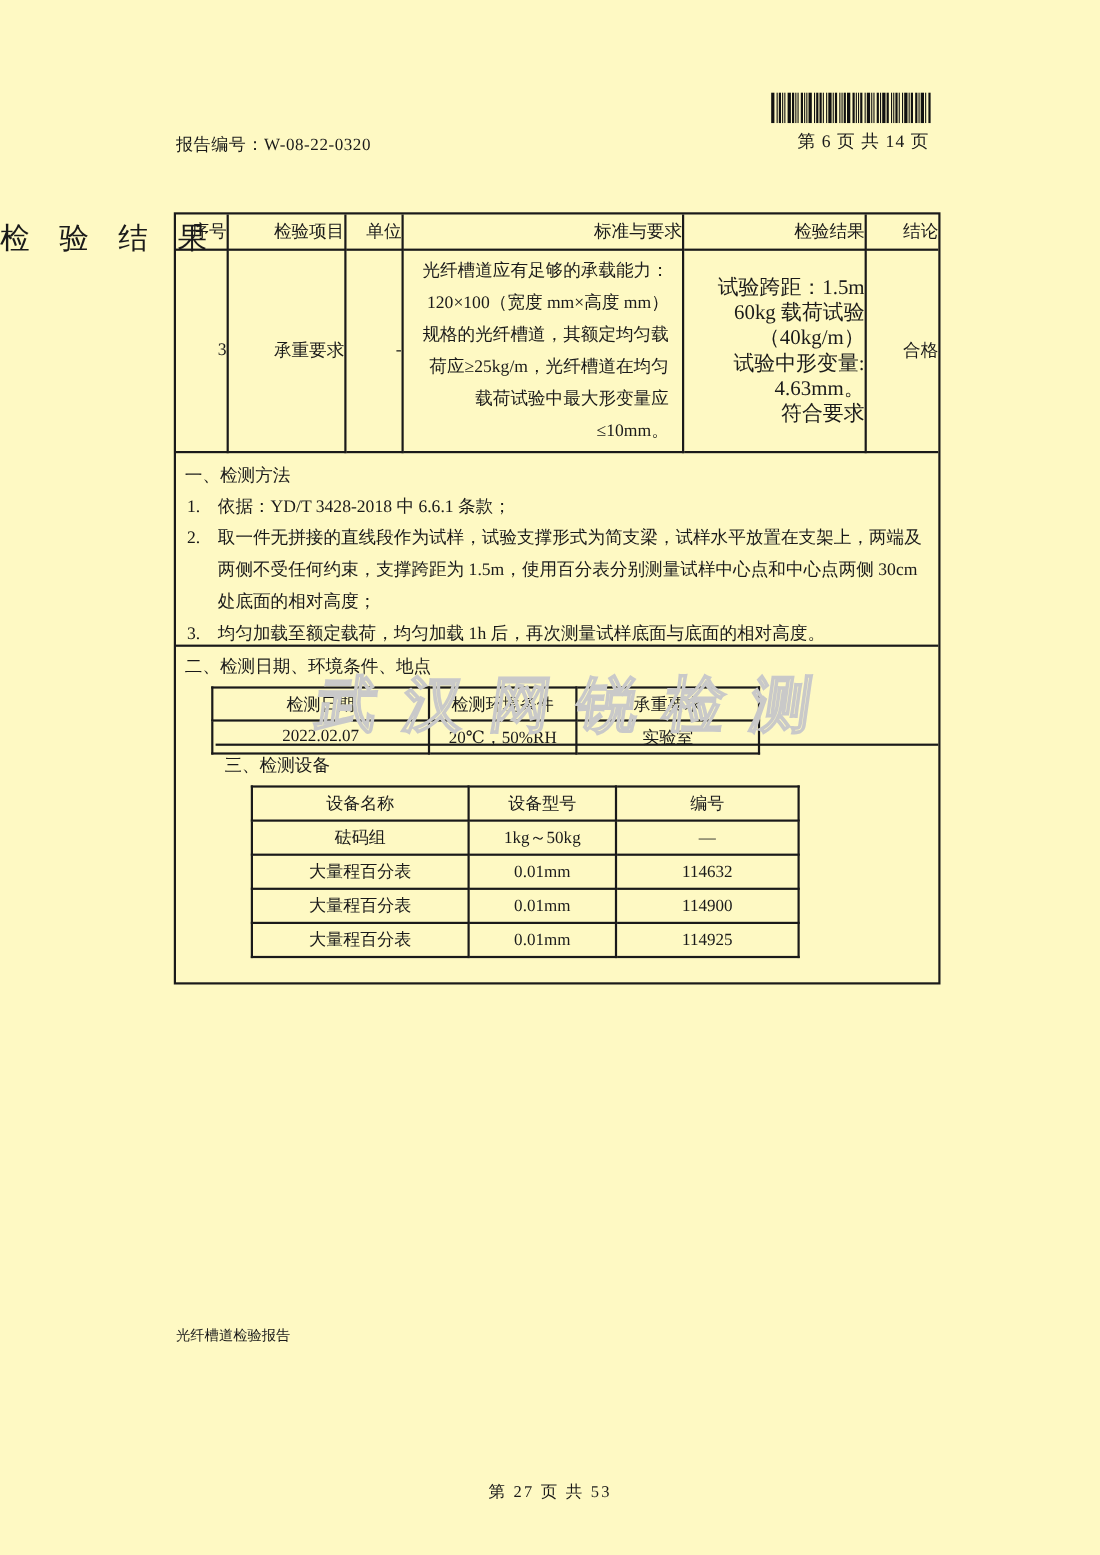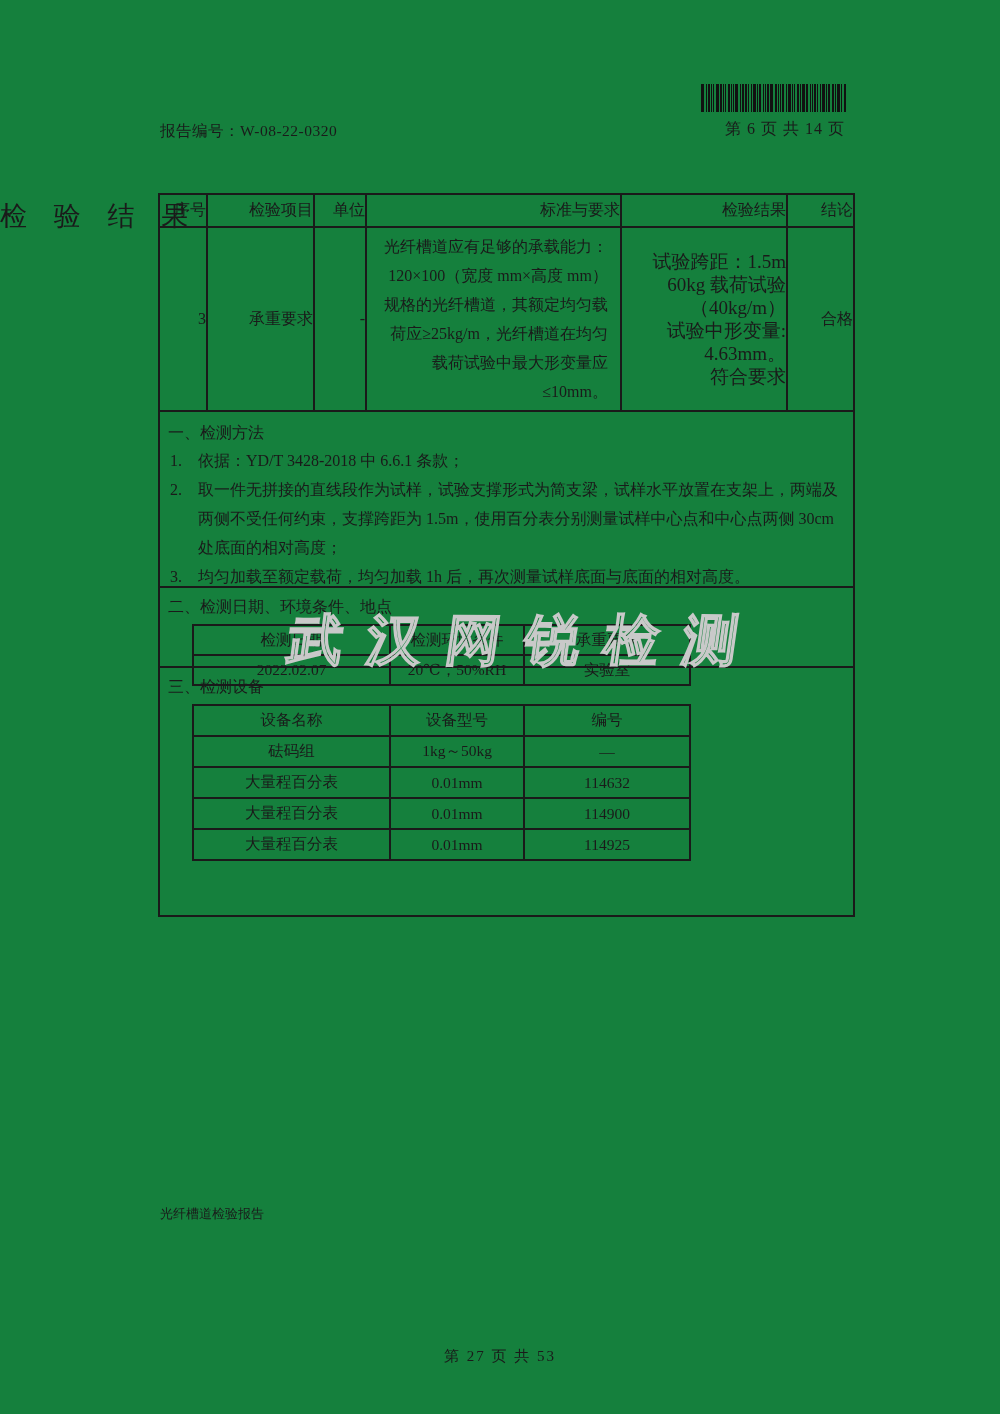--- a/index.html
+++ b/index.html
@@ -1,21 +1,21 @@
 <!DOCTYPE html>
 <html><head>
 <meta charset="utf-8">
 <style>
   * { margin:0; padding:0; box-sizing:border-box; }
   html,body { background:#777; }
   .page {
     position:relative;
     width:1000px; height:1414px;
     margin:0 auto;
-    background:#15803d;
+    background:#fef9c3;
     font-family:"Liberation Serif","DejaVu Serif",serif;
     color:#1a1a1a;
     overflow:hidden;
   }
 
   
   .report-no { position:absolute; left:160px; top:121px; font-size:15.5px; letter-spacing:.5px; }
   .barcode {
     position:absolute; left:701px; top:84px;
     width:168px; height:28px;
@@ -47,22 +47,22 @@
   .result-cell div { line-height:23px; font-size:19px; }
 
   
   .section { padding:8px 8px 0 8px; }
   .section-heading { font-size:16px; line-height:26px; }
   .section-method { height:174px; }
   .method-item { display:flex; font-size:16px; line-height:29px; }
   .method-item .num { width:30px; flex:none; padding-left:2px; }
   .method-item .txt { flex:1; }
 
-  .section-cond  { height:80px;  border-top:2px solid #1a1a1a; padding-top:6px; }
-  .section-equip { height:249px; border-top:2px solid #1a1a1a; padding-top:6px; }
+  .section-cond  { height:90px;  border-top:2px solid #1a1a1a; padding-top:6px; }
+  .section-equip { height:217px; border-top:2px solid #1a1a1a; padding-top:6px;margin-left:36px; }
 
   .inner-table { border-collapse:collapse; table-layout:fixed; margin:4px 0 0 24px; width:497px; }
   .inner-table th, .inner-table td {
     border:2px solid #1a1a1a; text-align:center; vertical-align:middle;
     font-weight:normal; font-size:15.5px;
   }
   .cond-table th, .cond-table td { height:30px; }
   .equip-table th, .equip-table td { height:31px; }
 
   

